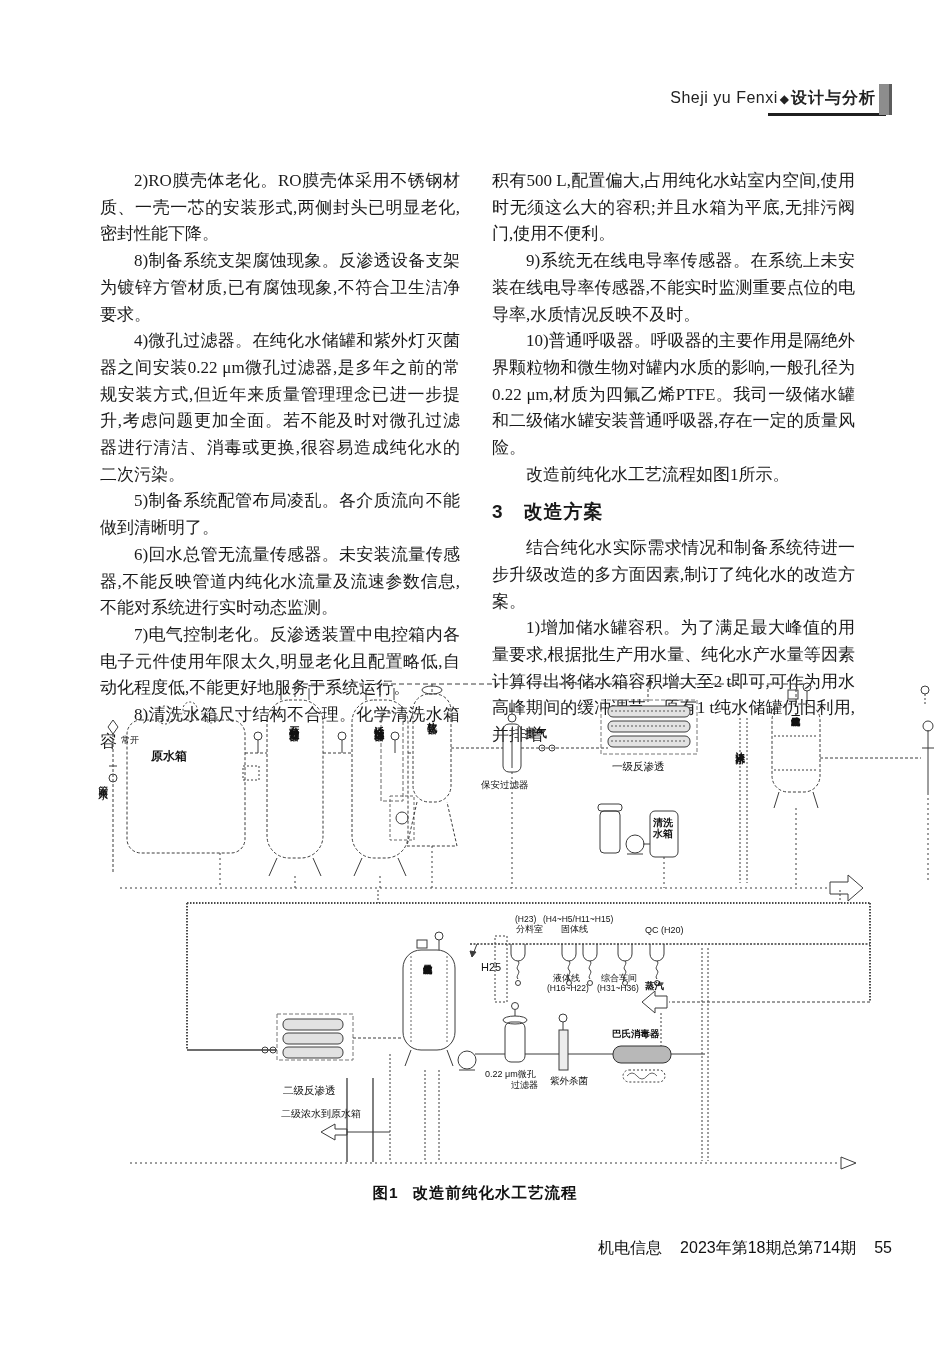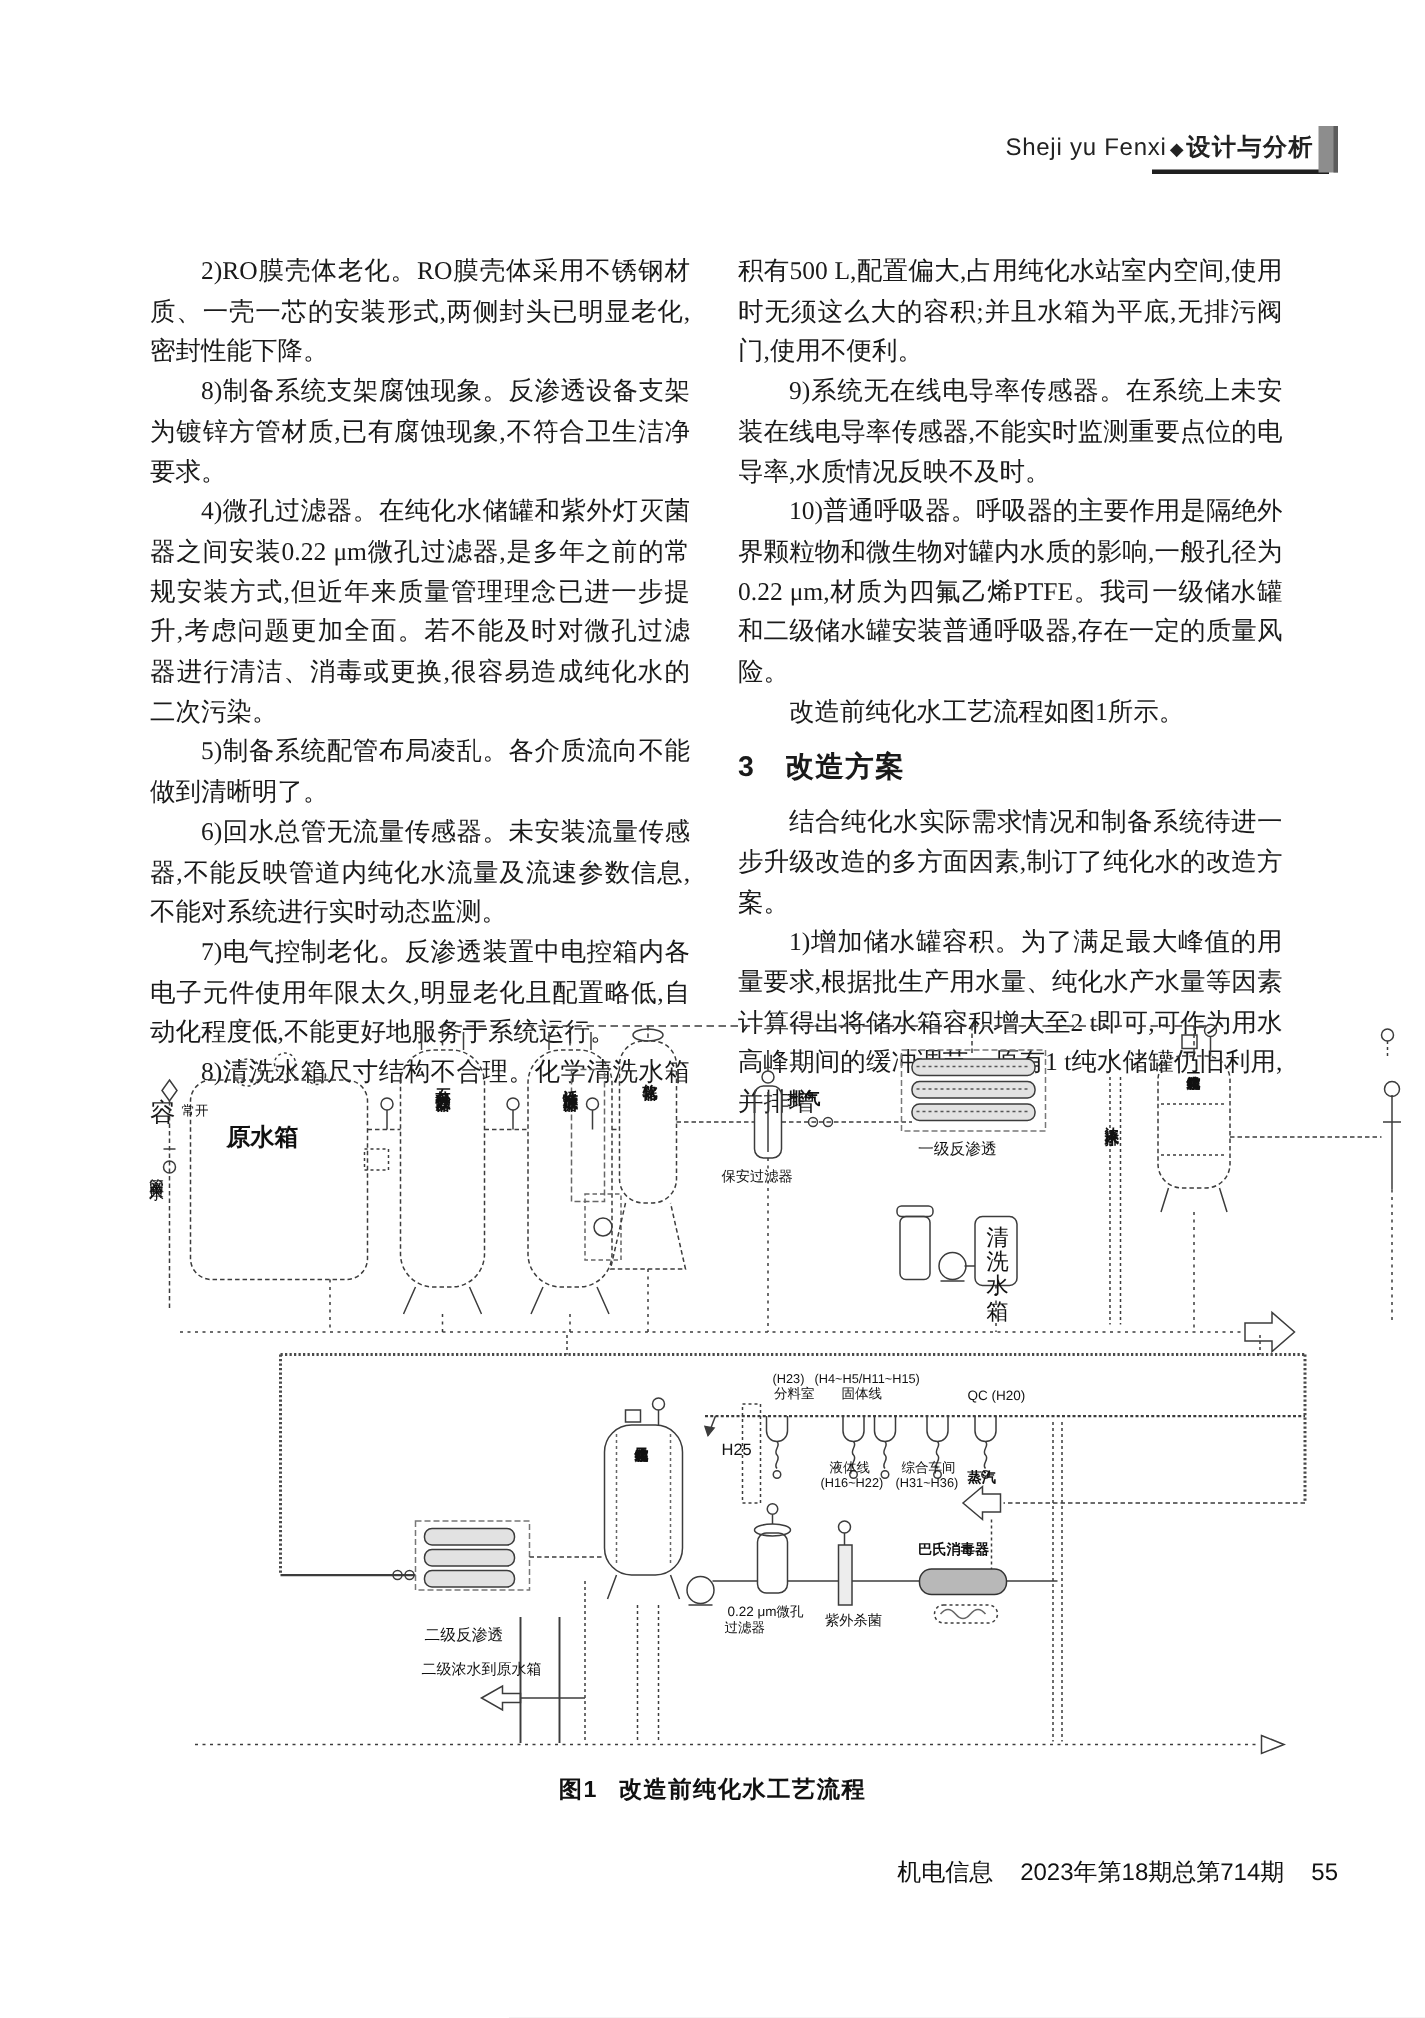--- a/index.html
+++ b/index.html
@@ -261,47 +261,47 @@
         <path d="M252,400 V484 M278,400 V484" stroke-width="1.3"></path>
         <path d="M295,376 V484 M330,392 V484 M344,392 V484" stroke-dasharray="2,2"></path>
 
         <path d="M35,485 H745" stroke-dasharray="2,3"></path>
         <polygon points="746,479 761,485 746,491" fill="#ffffff"></polygon>
       </g>
     </svg>
 
     <div class="dlab v" style="left:2px;top:100px;font-size:10px;">管网自来水</div>
     <div class="dlab" style="left:26px;top:58px;font-size:9px;">常开</div>
-    <div class="dlab" style="left:56px;top:72px;font-size:16px;font-weight:bold;">原水箱</div>
+    <div class="dlab" style="left:56px;top:72px;font-size:12px;font-weight:bold;">原水箱</div>
     <div class="dlab v" style="left:193px;top:40px;font-size:10px;font-weight:bold;">石英砂过滤器</div>
     <div class="dlab v" style="left:278px;top:40px;font-size:10px;font-weight:bold;">活性炭过滤器</div>
     <div class="dlab v" style="left:331px;top:36px;font-size:10px;font-weight:bold;">软化器</div>
     <div class="dlab" style="left:386px;top:102px;font-size:9.5px;">保安过滤器</div>
     <div class="dlab" style="left:430px;top:50px;font-size:11px;font-weight:bold;">排气</div>
     <div class="dlab" style="left:517px;top:83px;font-size:10.5px;">一级反渗透</div>
     <div class="dlab v" style="left:640px;top:66px;font-size:9.5px;font-weight:bold;">浓淡水排</div>
     <div class="dlab v" style="left:695px;top:32px;font-size:9px;font-weight:bold;letter-spacing:0;">一级纯化水贮罐</div>
-    <div class="dlab wrap" style="left:558px;top:140px;width:24px;font-size:15px;font-weight:normal;text-align:center;">清洗水箱</div>
+    <div class="dlab wrap" style="left:558px;top:140px;width:24px;font-size:10px;font-weight:bold;">清洗水箱</div>
 
     <div class="dlab" style="left:420px;top:237px;font-size:8.5px;">(H23)</div>
     <div class="dlab" style="left:421px;top:247px;font-size:9px;">分料室</div>
     <div class="dlab" style="left:448px;top:237px;font-size:8.5px;">(H4~H5/H11~H15)</div>
     <div class="dlab" style="left:466px;top:247px;font-size:9px;">固体线</div>
     <div class="dlab" style="left:550px;top:248px;font-size:9px;">QC (H20)</div>
     <div class="dlab" style="left:386px;top:284px;font-size:11px;">H25</div>
     <div class="dlab" style="left:458px;top:296px;font-size:9px;">液体线</div>
     <div class="dlab" style="left:452px;top:306px;font-size:8.5px;">(H16~H22)</div>
     <div class="dlab" style="left:506px;top:296px;font-size:9px;">综合车间</div>
     <div class="dlab" style="left:502px;top:306px;font-size:8.5px;">(H31~H36)</div>
     <div class="dlab" style="left:550px;top:303px;font-size:9.5px;font-weight:bold;">蒸汽</div>
 
     <div class="dlab" style="left:188px;top:407px;font-size:10.5px;">二级反渗透</div>
     <div class="dlab v" style="left:327px;top:280px;font-size:9px;font-weight:bold;letter-spacing:0;">二级纯化水贮罐</div>
     <div class="dlab" style="left:390px;top:392px;font-size:9px;">0.22 μm微孔</div>
-    <div class="dlab" style="left:388px;top:403px;font-size:9px;">过滤器</div>
+    <div class="dlab" style="left:416px;top:403px;font-size:9px;">过滤器</div>
     <div class="dlab" style="left:455px;top:398px;font-size:9.5px;">紫外杀菌</div>
     <div class="dlab" style="left:517px;top:351px;font-size:9.5px;font-weight:bold;">巴氏消毒器</div>
     <div class="dlab" style="left:186px;top:431px;font-size:10px;">二级浓水到原水箱</div>
   </div>
 
   <div id="caption">
     <span class="cap-label">图1</span><span>改造前纯化水工艺流程</span>
   </div>
 
   <div id="footer">

